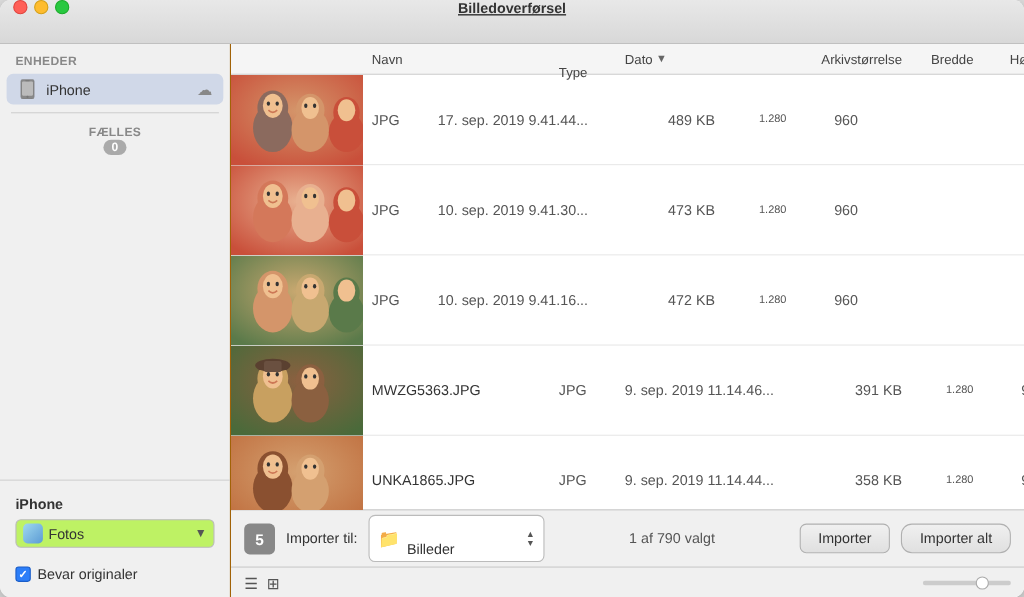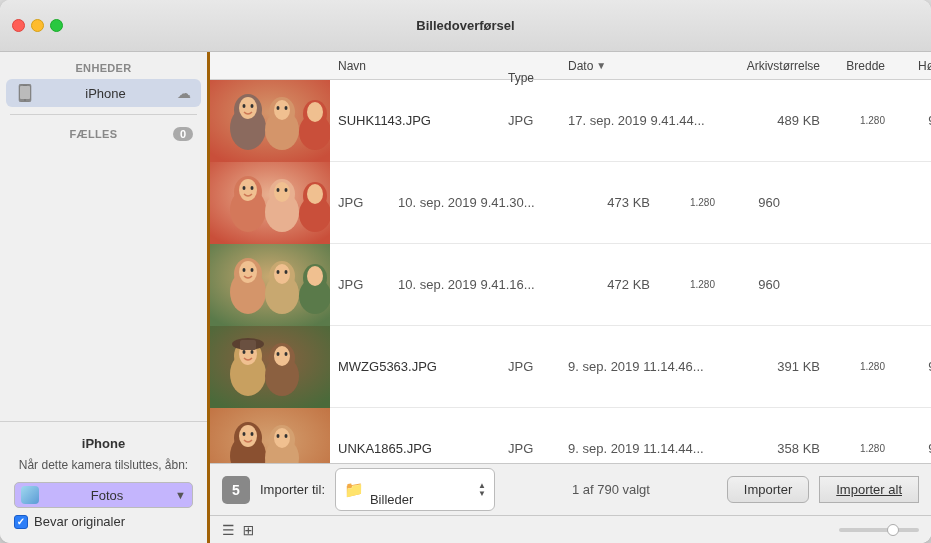--- a/index.html
+++ b/index.html
@@ -15,28 +15,28 @@
       width: 931px;
       height: 543px;
       background: #f5f5f5;
       border-radius: 10px;
       overflow: hidden;
       display: flex;
       flex-direction: column;
       box-shadow: 0 4px 20px rgba(0,0,0,0.4);
     }
     .title-bar {
-      height: 52px;
+      height: 40px;
       background: linear-gradient(to bottom, #e8e8e8, #d8d8d8);
       display: flex;
-      align-items: center;
       justify-content: center;
       position: relative;
       border-bottom: 1px solid #c0c0c0;
       flex-shrink: 0;
+      text-decoration: underline;
     }
     .traffic-lights {
       position: absolute;
       left: 12px;
       display: flex;
       gap: 6px;
       align-items: center;
     }
     .traffic-light {
       width: 13px;
@@ -54,25 +54,24 @@
     }
     .content {
       display: flex;
       flex: 1;
       overflow: hidden;
     }
     
     .sidebar {
       width: 210px;
       background: #f0f0f0;
-      border-right: 3px solid #a16207;
+      border-right: 1px solid #a16207;
       display: flex;
       flex-direction: column;
       flex-shrink: 0;
-      text-align: center;
     }
     .sidebar-section-header {
       font-size: 11px;
       font-weight: 700;
       color: #888;
       padding: 10px 14px 4px;
       letter-spacing: 0.03em;
     }
     .sidebar-item {
       display: flex;
@@ -105,20 +104,21 @@
     }
     .section-divider {
       height: 1px;
       background: #d0d0d0;
       margin: 6px 10px;
     }
     .felles-section {
       display: flex;
       align-items: center;
       padding: 6px 14px 4px;
+      flex-direction: column;
     }
     .felles-label {
       font-size: 11px;
       font-weight: 700;
       color: #888;
       flex: 1;
       letter-spacing: 0.03em;
     }
     .felles-badge {
       background: #aaa;
@@ -141,27 +141,27 @@
     }
     .sidebar-bottom-desc {
       font-size: 12px;
       color: #555;
       margin-bottom: 8px;
       line-height: 1.4;
     }
     .app-selector {
       display: flex;
       align-items: center;
-      background: #c4b5fd;
+      background: #bef264;
       border: 1px solid #bbb;
       border-radius: 5px;
       padding: 3px 6px;
       gap: 5px;
       cursor: pointer;
-      margin-bottom: 6px;
+      margin-bottom: 16px;
     }
     .app-icon {
       width: 18px;
       height: 18px;
       background: linear-gradient(135deg, #a0d8ef, #5b9bd5);
       border-radius: 4px;
       flex-shrink: 0;
     }
     .app-name {
       flex: 1;
@@ -326,27 +326,26 @@
       border-radius: 6px;
       padding: 5px 16px;
       font-size: 13px;
       color: #333;
       cursor: pointer;
       font-weight: 500;
     }
     .import-all-btn {
       background: linear-gradient(to bottom, #f0f0f0, #e0e0e0);
       border: 1px solid #b0b0b0;
-      border-radius: 0;
+      border-radius: 10px;
       padding: 5px 16px;
       font-size: 13px;
       color: #333;
       cursor: pointer;
       font-weight: 500;
-      text-decoration: underline;
     }
 
     .statusbar-bottom {
       height: 28px;
       background: #f0f0f0;
       border-top: 1px solid #c8c8c8;
       display: flex;
       align-items: center;
       padding: 0 12px;
       gap: 8px;
@@ -414,21 +413,20 @@
 
       <div class="section-divider"></div>
 
       <div class="felles-section">
         <span class="felles-label">FÆLLES</span>
         <span class="felles-badge">0</span>
       </div>
 
       <div class="sidebar-bottom">
         <div class="sidebar-bottom-title">iPhone</div>
-        <div class="sidebar-bottom-desc">Når dette kamera tilsluttes, åbn:</div>
         <div class="app-selector">
           <div class="app-icon"></div>
           <span class="app-name">Fotos</span>
           <span class="dropdown-arrow">▼</span>
         </div>
         <div class="checkbox-row">
           <div class="checkbox-box">
             <span class="checkbox-check">✓</span>
           </div>
           <span class="checkbox-label">Bevar originaler</span>
@@ -488,21 +486,20 @@
       <ellipse cx="34" cy="26" rx="1.5" ry="2" fill="#333"></ellipse>
       <ellipse cx="42" cy="26" rx="1.5" ry="2" fill="#333"></ellipse>
 
       <path d="M34 32 Q38 36 42 32" stroke="#cc7755" stroke-width="1.5" fill="none"></path>
 
       <ellipse cx="68" cy="28" rx="1.5" ry="2" fill="#333"></ellipse>
       <ellipse cx="76" cy="28" rx="1.5" ry="2" fill="#333"></ellipse>
 
     </svg>
             </div>
-      <div class="file-name">SUHK1143.JPG</div>
       <div class="file-type">JPG</div>
       <div class="file-date">17. sep. 2019 9.41.44...</div>
       <div class="file-size">489 KB</div>
       <div class="file-width">1.280</div>
       <div class="file-height">960</div>
     </div>
           <div class="file-row">
       <div class="file-thumb">
               <svg class="photo-placeholder" viewBox="0 0 120 82" xmlns="http://www.w3.org/2000/svg">
       <defs>

